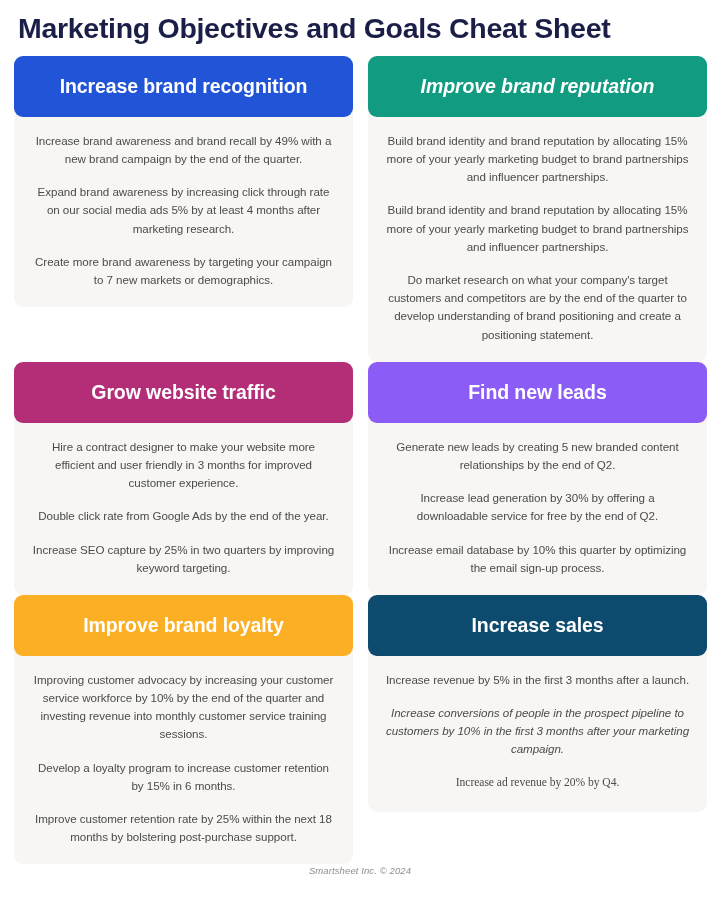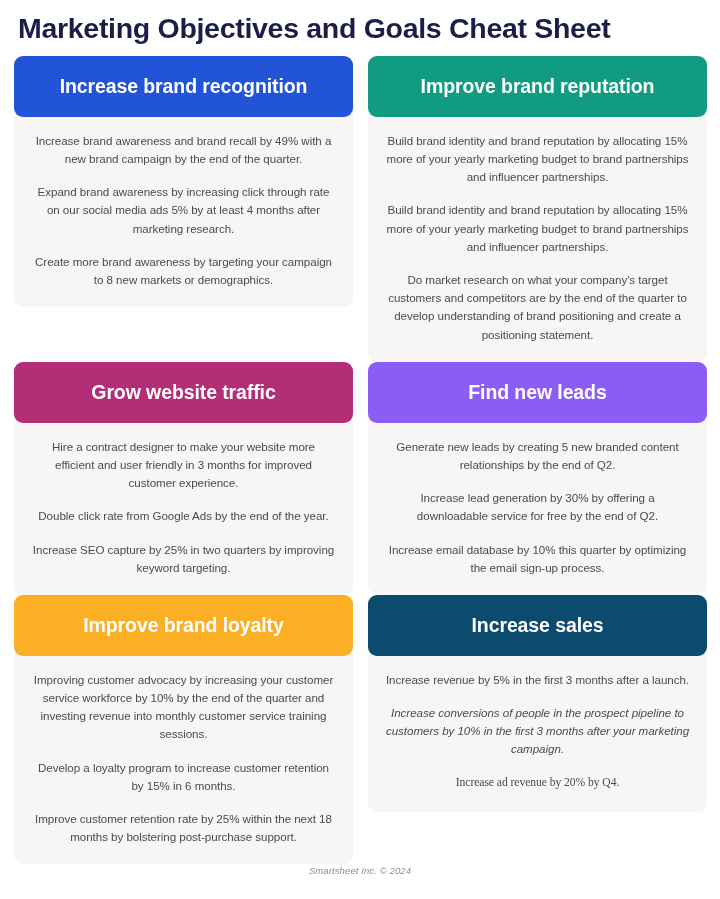--- a/index.html
+++ b/index.html
@@ -112,26 +112,26 @@
 
   <h1 class="page-title" style="color: rgb(27, 31, 71);">Marketing Objectives and Goals Cheat Sheet</h1>
 
   <div class="grid">
 
     <div class="card row-1">
       <div class="card-header" style="background-color: rgb(33, 84, 214);">Increase brand recognition</div>
       <div class="card-body" style="background-color: rgb(247, 246, 244);">
         <p style="color: rgb(75, 75, 75);">Increase brand awareness and brand recall by 49% with a new brand campaign by the end of the quarter.</p>
         <p style="color: rgb(75, 75, 75);">Expand brand awareness by increasing click through rate on our social media ads 5% by at least 4 months after marketing research.</p>
-        <p style="color: rgb(75, 75, 75);">Create more brand awareness by targeting your campaign to 8 new markets or demographics.</p>
+        <p style="color: rgb(75, 75, 75);">Create more brand awareness by targeting your campaign to 7 new markets or demographics.</p>
       </div>
     </div>
 
     <div class="card row-1">
-      <div class="card-header" style="background-color: rgb(17, 155, 129);">Improve brand reputation</div>
+      <div class="card-header" style="background-color: rgb(17, 155, 129); font-style: italic;">Improve brand reputation</div>
       <div class="card-body" style="background-color: rgb(247, 246, 244);">
         <p style="color: rgb(75, 75, 75);">Build brand identity and brand reputation by allocating 15% more of your yearly marketing budget to brand partnerships and influencer partnerships.</p>
         <p style="color: rgb(75, 75, 75);">Build brand identity and brand reputation by allocating 15% more of your yearly marketing budget to brand partnerships and influencer partnerships.</p>
         <p style="color: rgb(75, 75, 75);">Do market research on what your company's target customers and competitors are by the end of the quarter to develop understanding of brand positioning and create a positioning statement.</p>
       </div>
     </div>
 
     <div class="card row-2">
       <div class="card-header" style="background-color: rgb(179, 45, 119); padding-left: 12px;">Grow website traffic</div>
       <div class="card-body" style="background-color: rgb(247, 246, 244);">

